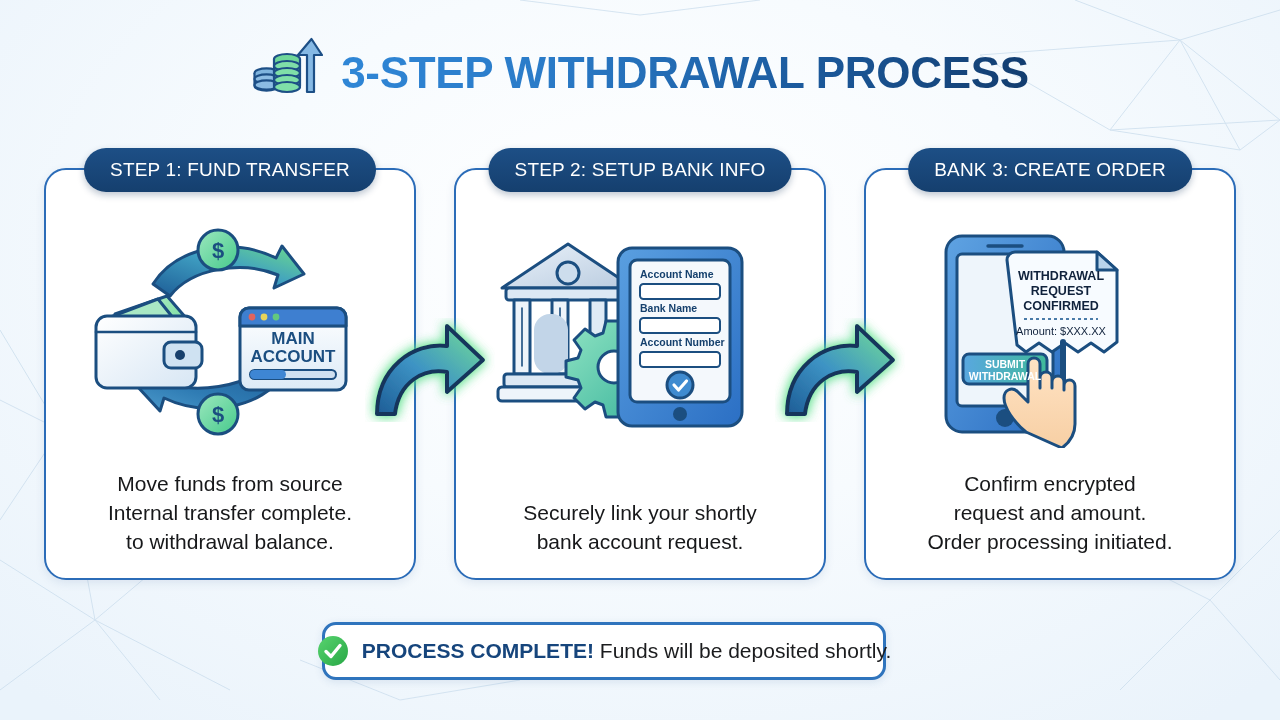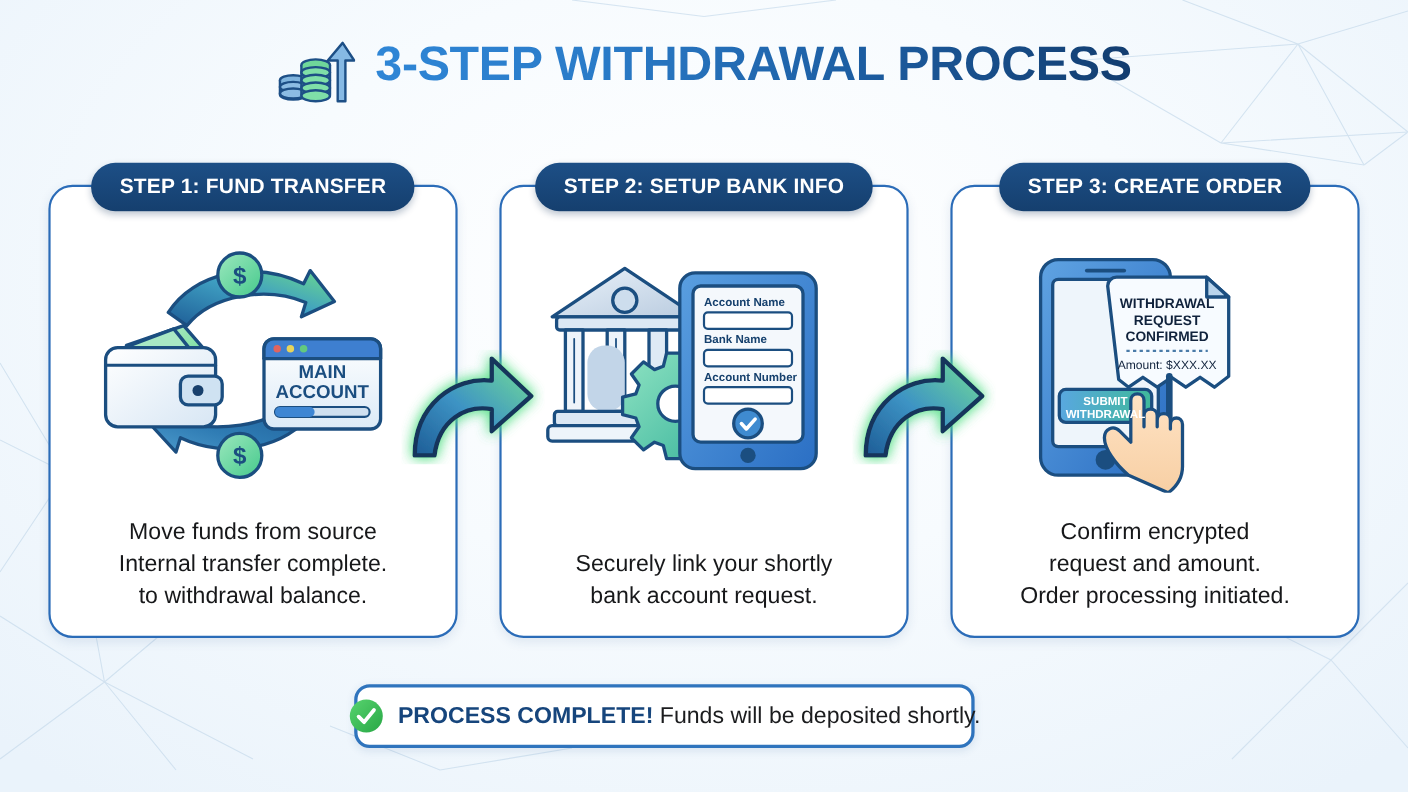--- a/index.html
+++ b/index.html
@@ -11,21 +11,21 @@
       linear-gradient(135deg,#eef6fc 0%,#e3eef8 100%);
     position:relative;
   }
   #bg-net { position:absolute; inset:0; width:1280px; height:720px; z-index:0; }
 
   .stage { position:relative; z-index:2; width:1280px; height:720px; }
 
   
   .title-row {
     position:absolute; top:34px; left:0; width:1280px;
-    display:flex; align-items:flex-start; justify-content:center; gap:18px;
+    display:flex; align-items:flex-end; justify-content:center; gap:18px;
   }
   .title-icon { width:72px; height:62px; flex:0 0 auto; margin-top:2px; }
   .title-text {
     font-size:44px; font-weight:bold; letter-spacing:-0.3px;
     background:linear-gradient(100deg,#2f86d6 0%,#2a7bc8 30%,#1d5fa4 62%,#123c6e 100%);
     -webkit-background-clip:text; background-clip:text; color:transparent;
     white-space:nowrap;
   }
 
   
@@ -36,21 +36,21 @@
   }
   .card.c1 { left:44px; }
   .card.c2 { left:454px; }
   .card.c3 { left:864px; }
 
   .badge {
     position:absolute; top:-22px; left:50%; transform:translateX(-50%);
     background:linear-gradient(180deg,#1d4f86 0%,#153f6e 100%);
     border-radius:24px; height:44px; padding:0 26px;
     display:flex; align-items:center; justify-content:center;
-    color:#ffffff; font-size:19px; font-weight:bold; letter-spacing:.2px;
+    color:#ffffff; font-size:19px; font-weight:normal; letter-spacing:.2px;
     white-space:nowrap; box-shadow:0 3px 7px rgba(15,45,85,.28);
   }
 
   .art { position:absolute; top:44px; left:0; width:100%; height:238px;
          display:flex; align-items:center; justify-content:center; }
   .art svg { display:block; }
 
   .desc {
     position:absolute; bottom:22px; left:14px; right:14px;
     text-align:center; color:#17181a; font-size:21px; line-height:29px;margin-top:32px;
@@ -236,21 +236,21 @@
         <text x="150" y="128" font-family="Liberation Sans, sans-serif" font-size="10.5" font-weight="bold" fill="#15406d">Account Number</text>
       </svg>
     </div>
     <div class="desc">
       <span>Securely link your shortly</span>
       <span>bank account request.</span>
     </div>
   </div>
 
   <div class="card c3">
-    <div class="badge">STEP 3: CREATE ORDER</div>
+    <div class="badge">BANK 3: CREATE ORDER</div>
     <div class="art">
       <svg width="300" height="230" viewBox="0 0 300 230">
         <defs>
           <linearGradient id="g-phone" x1="0" y1="0" x2="1" y2="1">
             <stop offset="0%" stop-color="#5fa3e2"></stop>
               <stop offset="100%" stop-color="#2a6dc2"></stop>
           </linearGradient>
           <linearGradient id="g-btn" x1="0" y1="0" x2="1" y2="0">
             <stop offset="0%" stop-color="#59a7e0"></stop>
               <stop offset="100%" stop-color="#3fb99a"></stop>

